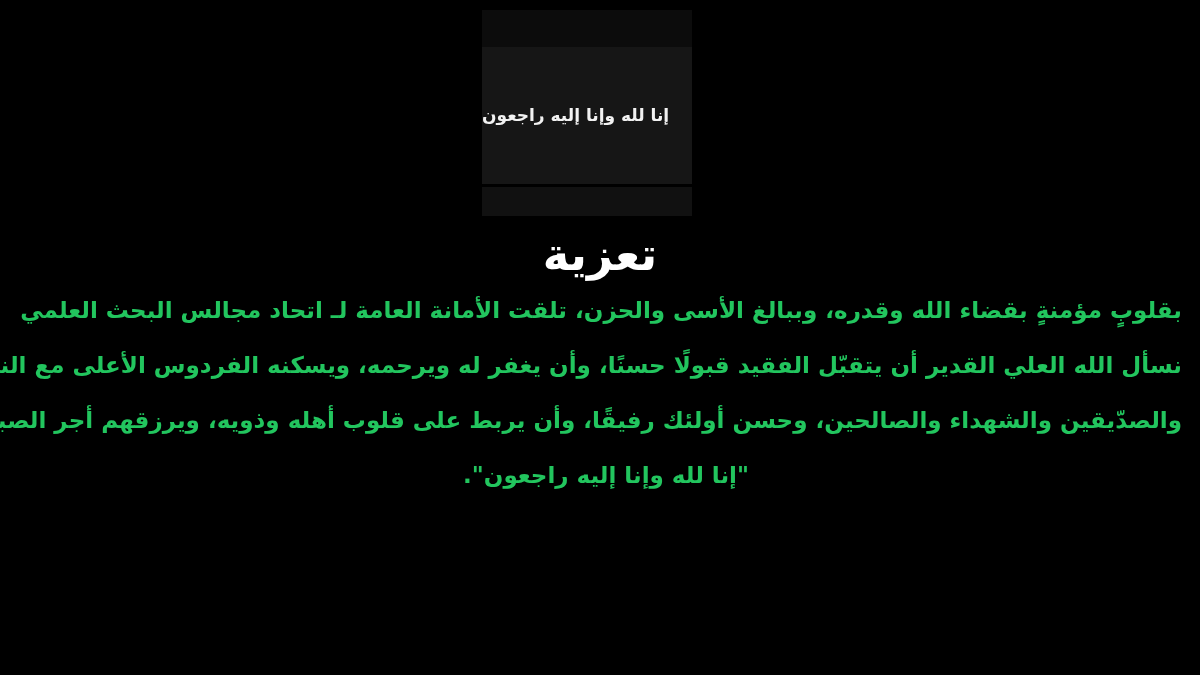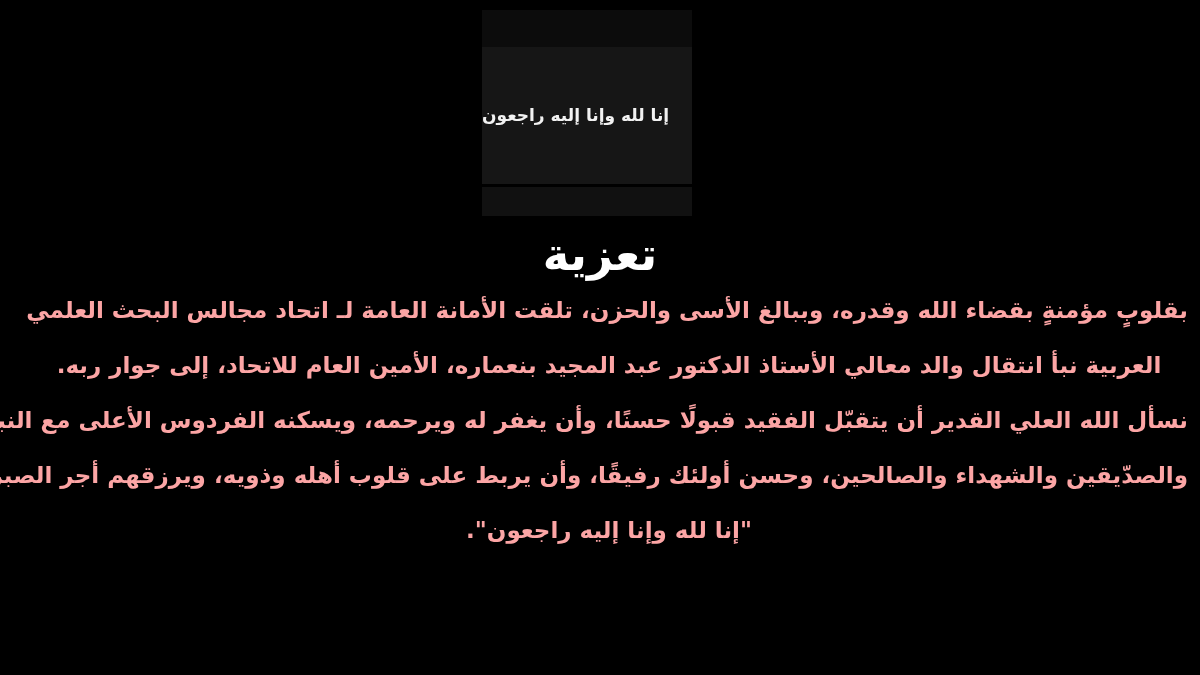--- a/index.html
+++ b/index.html
@@ -78,27 +78,27 @@
     font-weight: bold;
     direction: rtl;
     line-height: 60px;
     margin-top: 23px;
   }
   
   .body-text {
     position: absolute;
     top: 283px;
     left: 30px;
-    right: 12px;
+    right: 18px;
     direction: rtl;
     text-align: center;
     font-size: 23px;
     font-weight: bold;
     line-height: 55px;
-    color: #fca5a5;
+    color: #22c55e;
   }
   .body-text .line {
     white-space: nowrap;
     height: 55px;
   }
 </style>
 </head>
 <body>
 
 <div class="canvas">
@@ -107,19 +107,18 @@
     <div class="fig-main">
       <div class="fig-istirja">إنا لله وإنا إليه راجعون</div>
     </div>
     <div class="fig-bottom"></div>
   </div>
 
   <div class="title">تعزية</div>
 
   <div class="body-text">
     <div class="line">بقلوبٍ مؤمنةٍ بقضاء الله وقدره، وببالغ الأسى والحزن، تلقت الأمانة العامة لـ اتحاد مجالس البحث العلمي</div>
-    <div class="line">العربية نبأ انتقال والد معالي الأستاذ الدكتور عبد المجيد بنعماره، الأمين العام للاتحاد، إلى جوار ربه.</div>
     <div class="line">نسأل الله العلي القدير أن يتقبّل الفقيد قبولًا حسنًا، وأن يغفر له ويرحمه، ويسكنه الفردوس الأعلى مع النبيين</div>
     <div class="line">والصدّيقين والشهداء والصالحين، وحسن أولئك رفيقًا، وأن يربط على قلوب أهله وذويه، ويرزقهم أجر الصبر</div>
     <div class="line">"إنا لله وإنا إليه راجعون".</div>
   </div>
 
 </div>
 
 </body></html>

